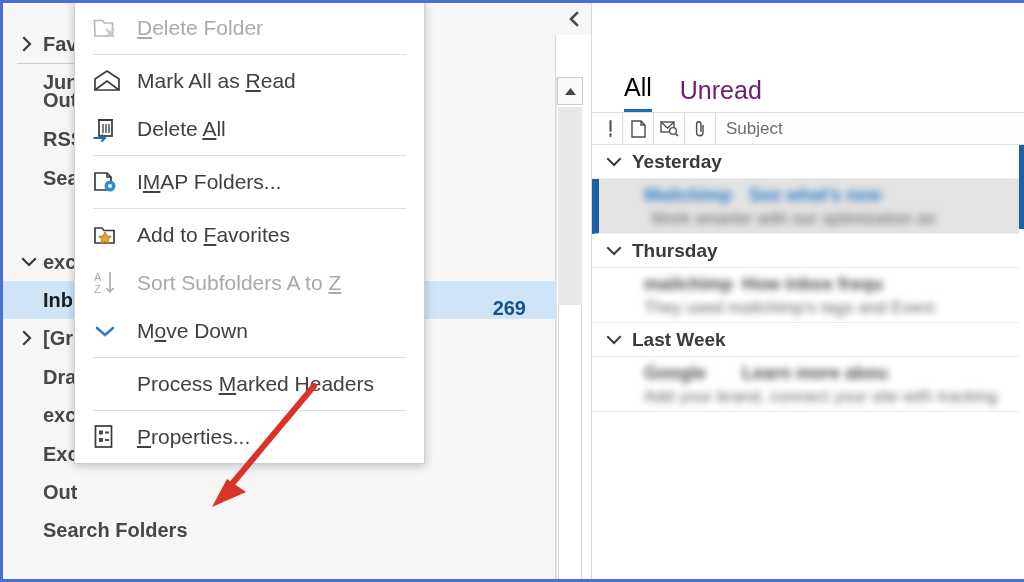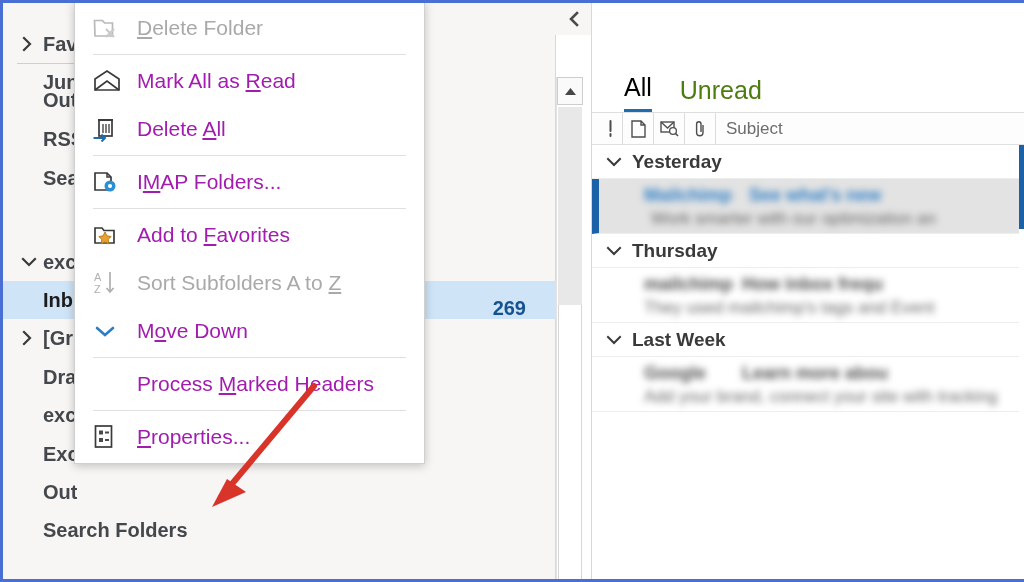--- a/index.html
+++ b/index.html
@@ -119,21 +119,21 @@
     left: 0; top: 56px;
     width: 436px; height: 54px;
     display: flex;
     align-items: flex-end;
     padding-left: 32px;
     gap: 28px;
     border-bottom: 1px solid #dedede;
   }
   .tab {
     font-size: 25px;
-    color: #4d7c0f;
+    color: #701a75;
     padding-bottom: 9px;
     line-height: 1;
   }
   .tab.active {
     color: #000000;
     border-bottom: 3px solid #1f6bb0;
   }
   #colheader {
     position: absolute;
     left: 0; top: 110px;
@@ -234,21 +234,21 @@
     box-shadow: 0 2px 9px rgba(0,0,0,0.22);
     padding: 2px 4px;
     z-index: 50;
   }
   .mi {
     position: relative;
     height: 48px;
     display: flex;
     align-items: center;
     font-size: 21px;
-    color: #a21caf;
+    color: #404040;
     padding-left: 14px;
   }
   .mi.disabled { color: #a9a9a9; }
   .mi-icon {
     width: 44px; flex: 0 0 44px;
     display: flex; align-items: center; justify-content: flex-start;
   }
   .mi-label { white-space: nowrap; }
   .mi-label u { text-decoration: underline; }
   .mi-sep {

